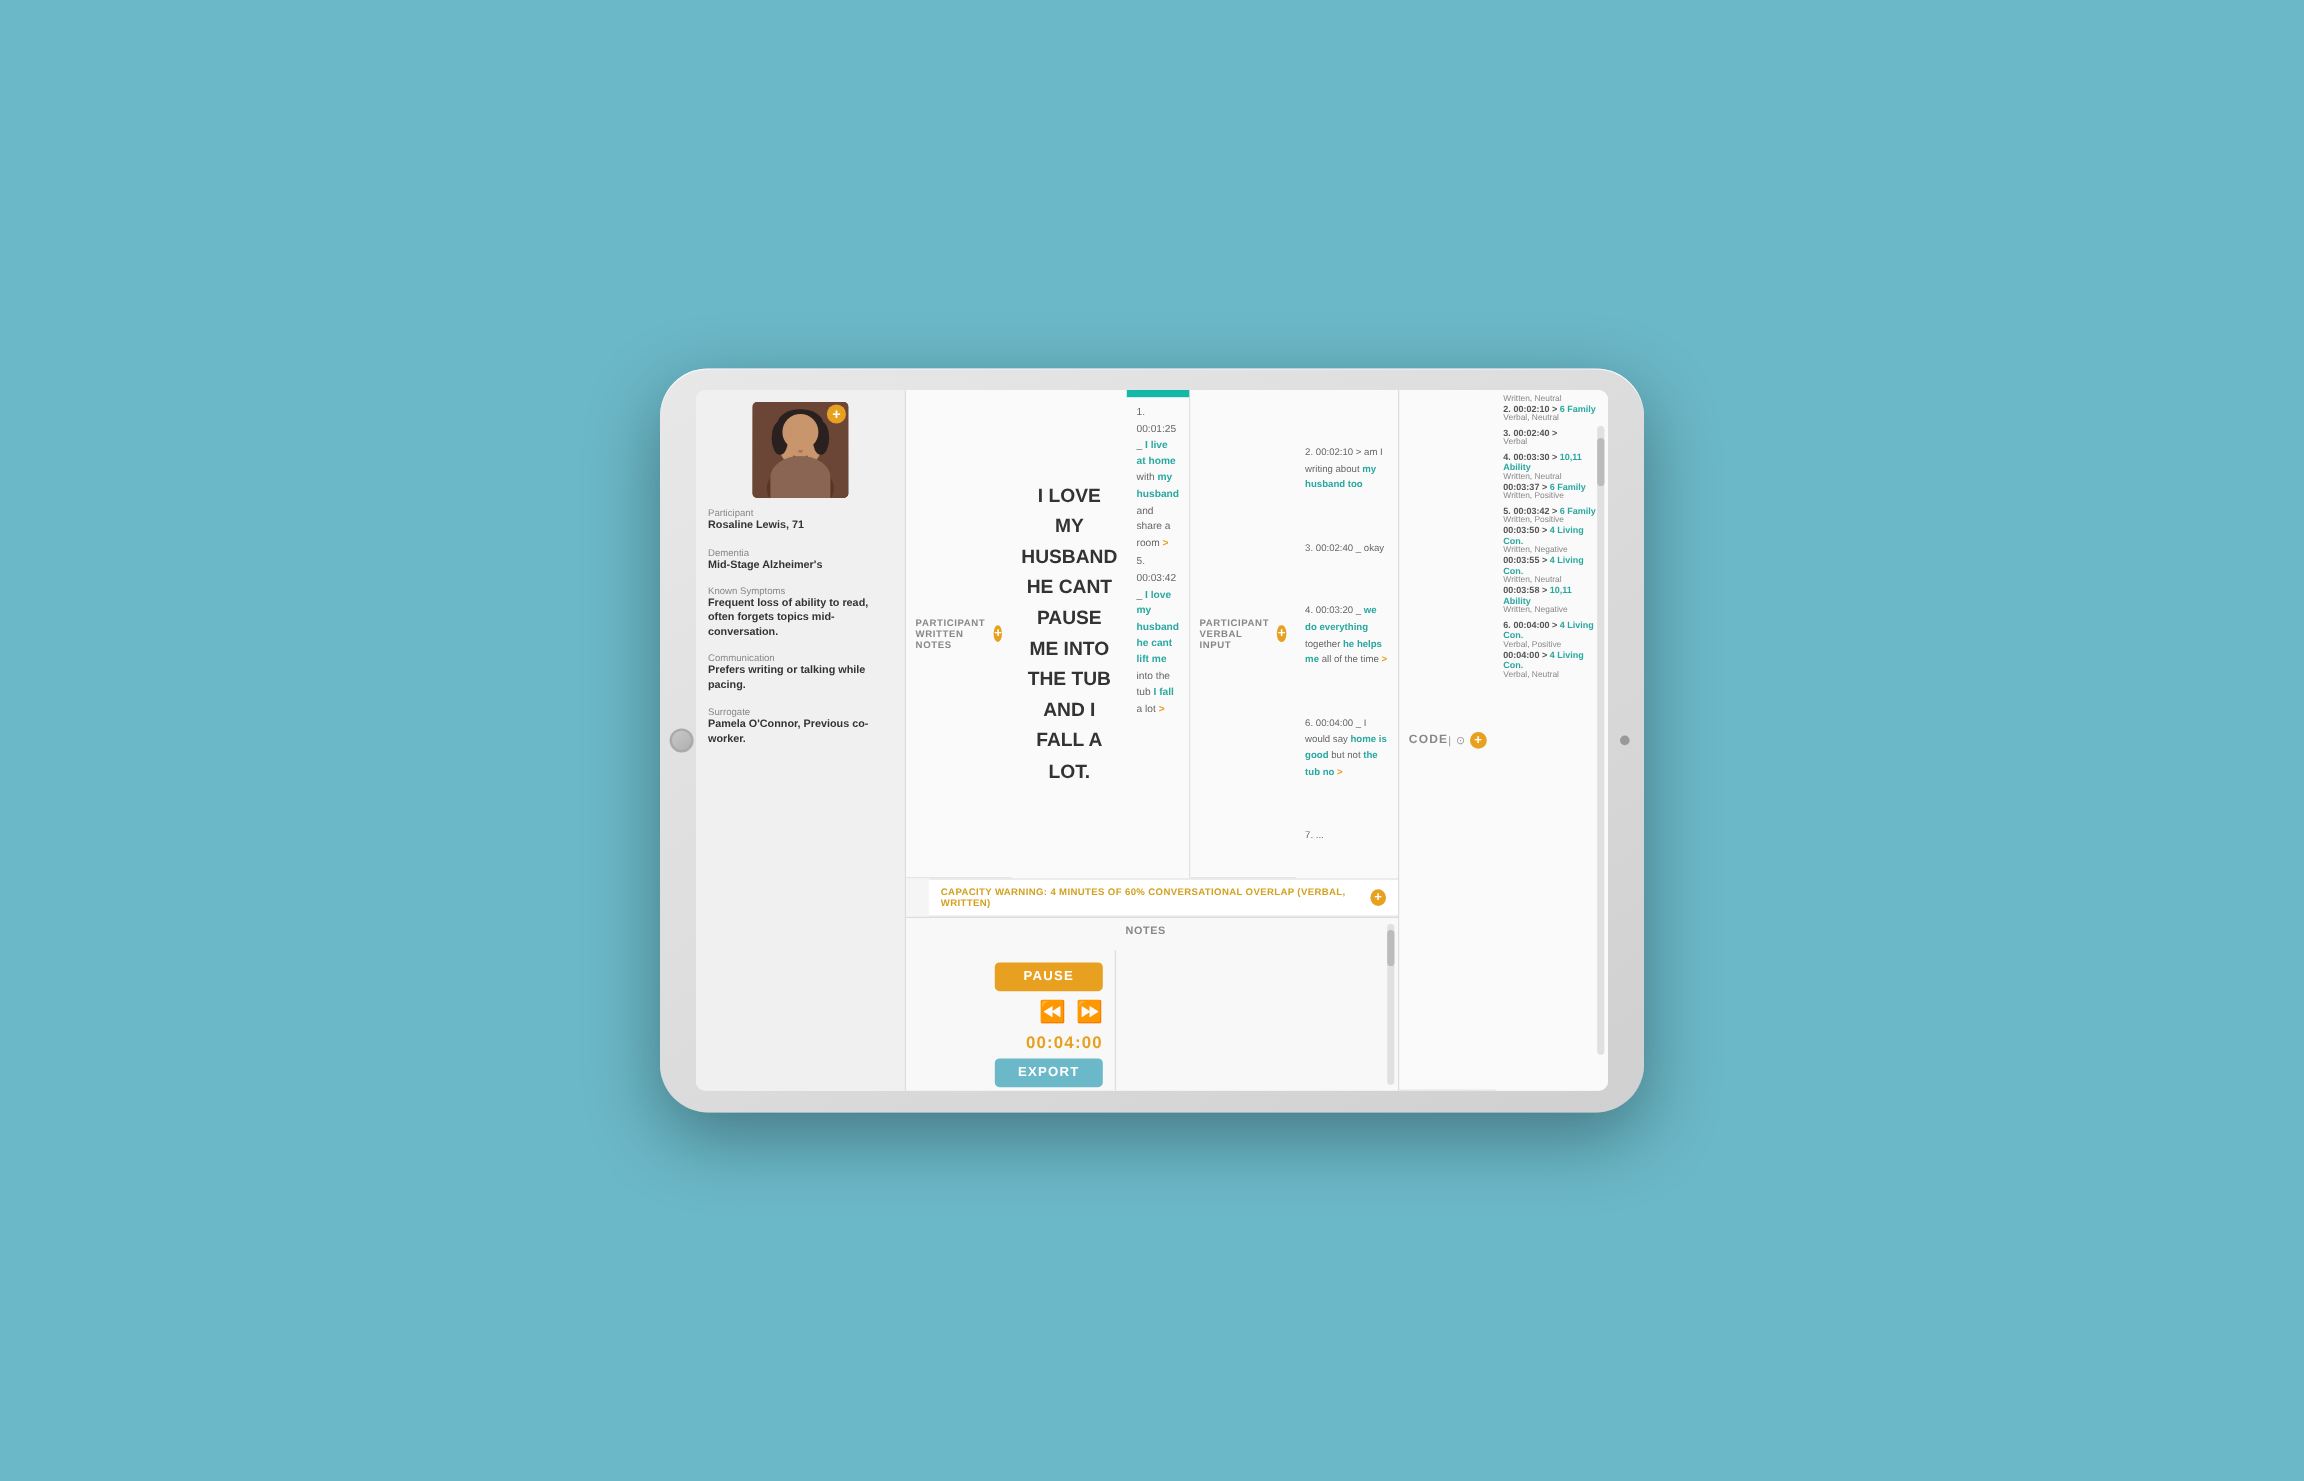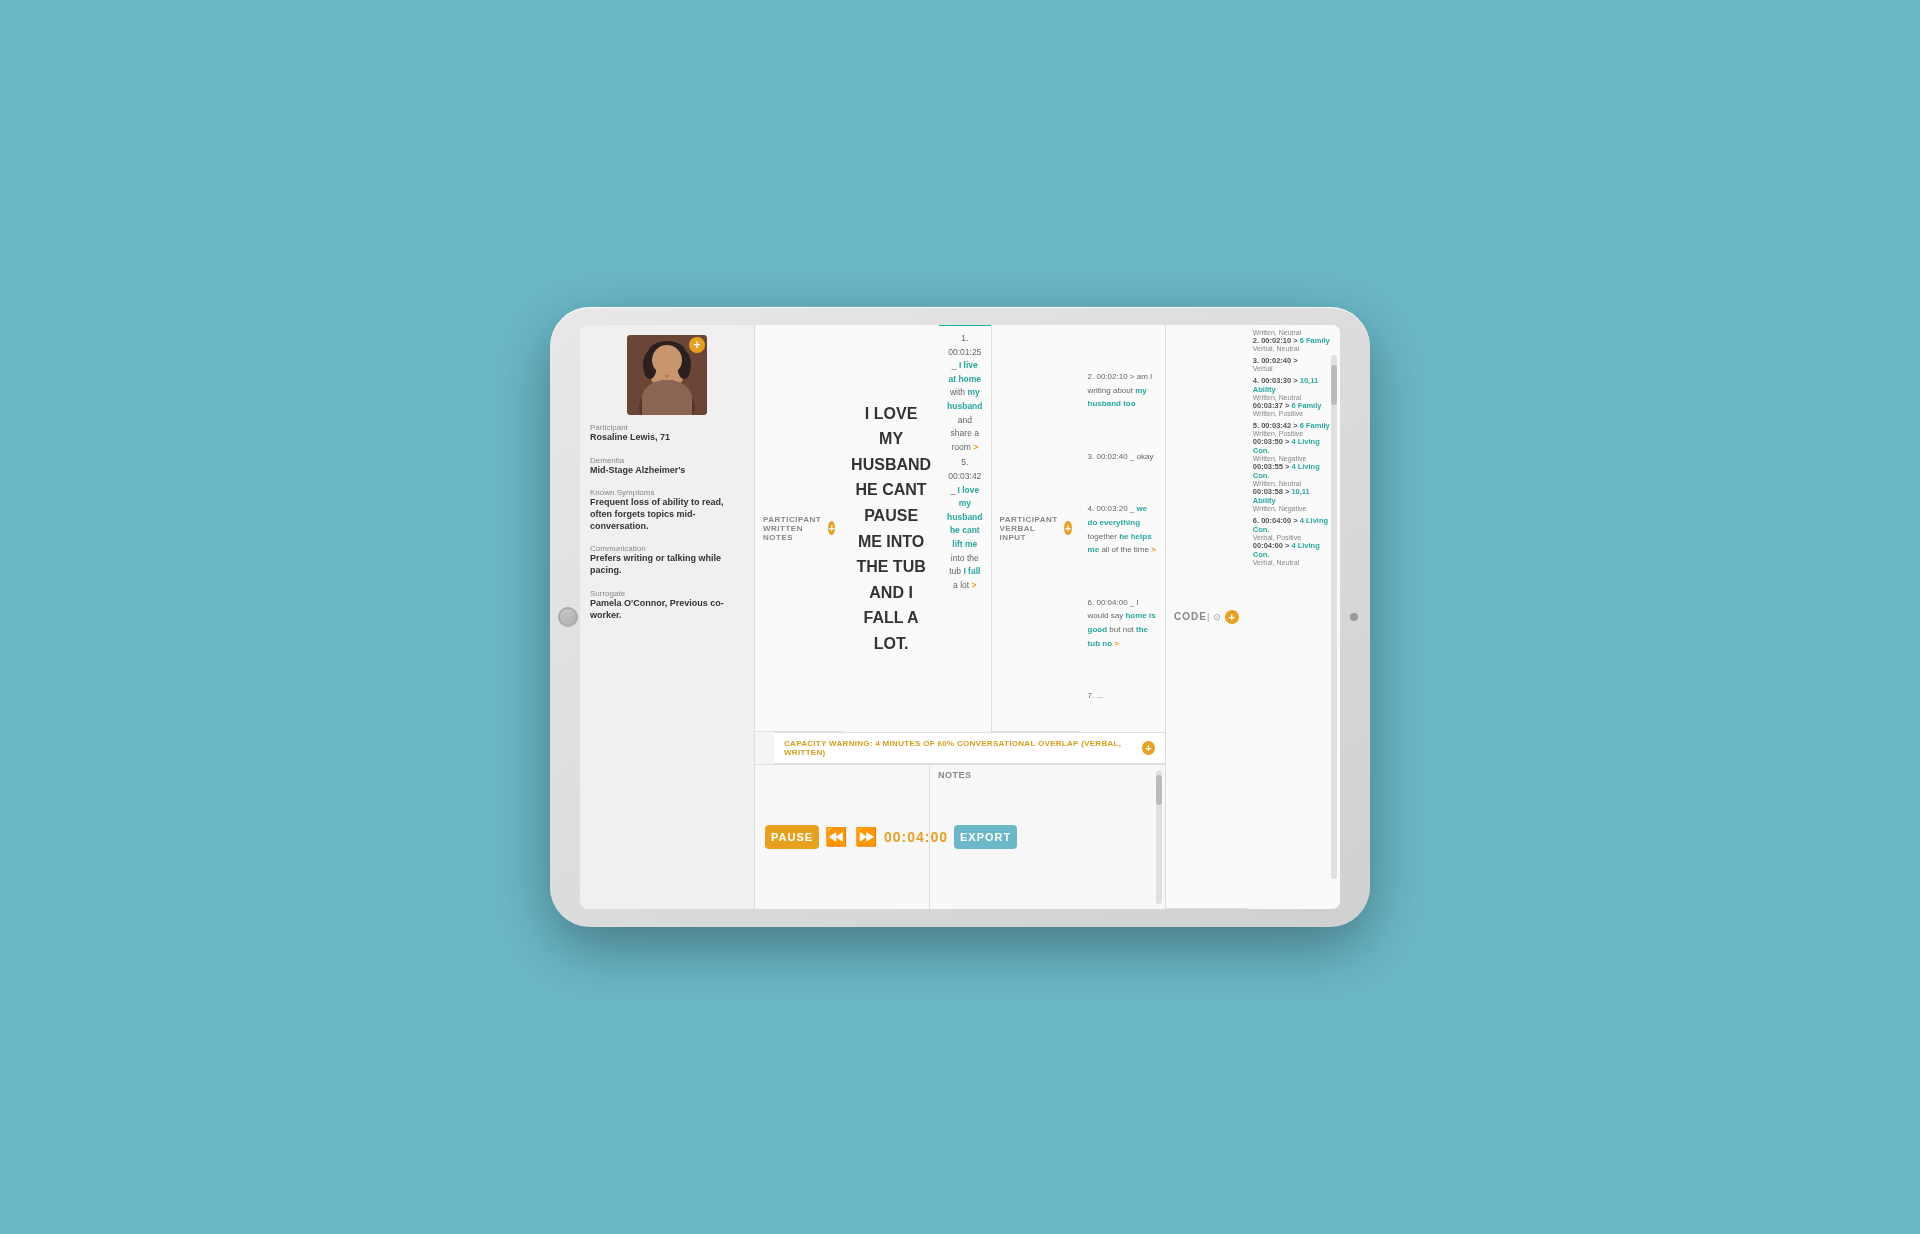--- a/index.html
+++ b/index.html
@@ -210,24 +210,23 @@
       font-family: 'Comic Sans MS', cursive, sans-serif;
       font-size: 16px;
       color: #333;
       text-align: center;
       line-height: 1.6;
       font-weight: bold;
     }
 
     .transcript-area {
       padding: 6px 8px;
-      border-top: 1px solid #14b8a6;
+      border-top: 6px solid #14b8a6;
       font-size: 8.5px;
       line-height: 1.6;
-      text-align: center;
     }
 
     .transcript-line {
       margin-bottom: 2px;
     }
 
     .t-gray { color: #666; }
     .t-teal { color: #2aa8a0; font-weight: 600; }
     .t-arrow { color: #e8a020; font-weight: bold; }
 
@@ -273,24 +272,25 @@
       height: 145px;
       background: #f8f8f8;
       border-top: 1px solid #ddd;
     }
 
     .controls-panel {
       width: 175px;
       min-width: 175px;
       padding: 10px;
       display: flex;
-      flex-direction: row;
-      align-items: center;
+      flex-direction: column;
+      align-items: flex-end;
       gap: 6px;
       border-right: 1px solid #ddd;
+      margin-top: 27px;
     }
 
     .pause-btn {
       width: 90px;
       padding: 6px;
       background: #e8a020;
       color: white;
       border: none;
       border-radius: 4px;
       font-size: 11px;

